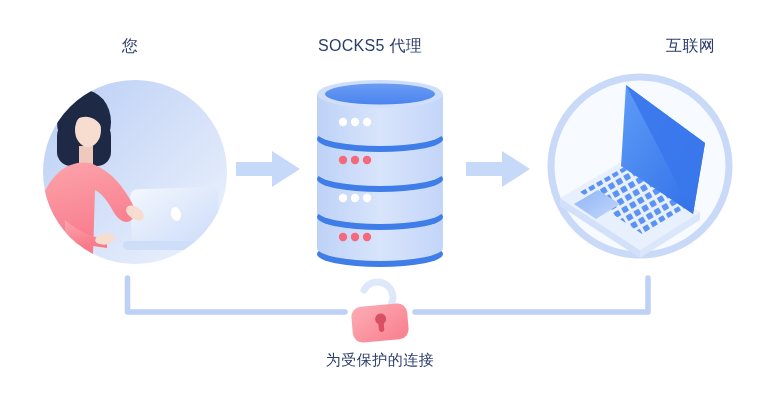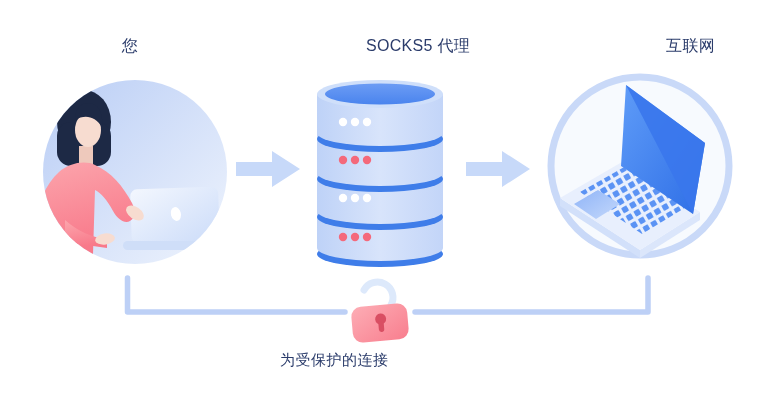--- a/index.html
+++ b/index.html
@@ -5,24 +5,24 @@
   html,body{margin:0;padding:0;background:#ffffff;}
   .stage{
     position:relative;width:760px;height:401px;background:#ffffff;overflow:hidden;
     font-family:"Liberation Sans","DejaVu Sans",sans-serif;
   }
   .node-label{
     position:absolute;top:36px;font-size:16px;font-weight:500;color:#2b3c6b;
     text-align:center;letter-spacing:.3px;
   }
   .label-user{left:55px;width:150px;}
-  .label-proxy{left:290px;width:180px;text-align:right;}
+  .label-proxy{left:280px;width:180px;}
   .label-internet{left:565px;width:150px;text-align:right;}
   .caption{
-    position:absolute;top:351px;left:280px;width:200px;text-align:left;
+    position:absolute;top:351px;left:280px;width:200px;text-align:center;
     font-size:15px;font-weight:500;color:#2b3c6b;letter-spacing:.5px;
   }
   .abs{position:absolute;}
 </style>
 </head>
 <body>
 
 <div class="stage">
 
   <div class="node-label label-user">您</div>

